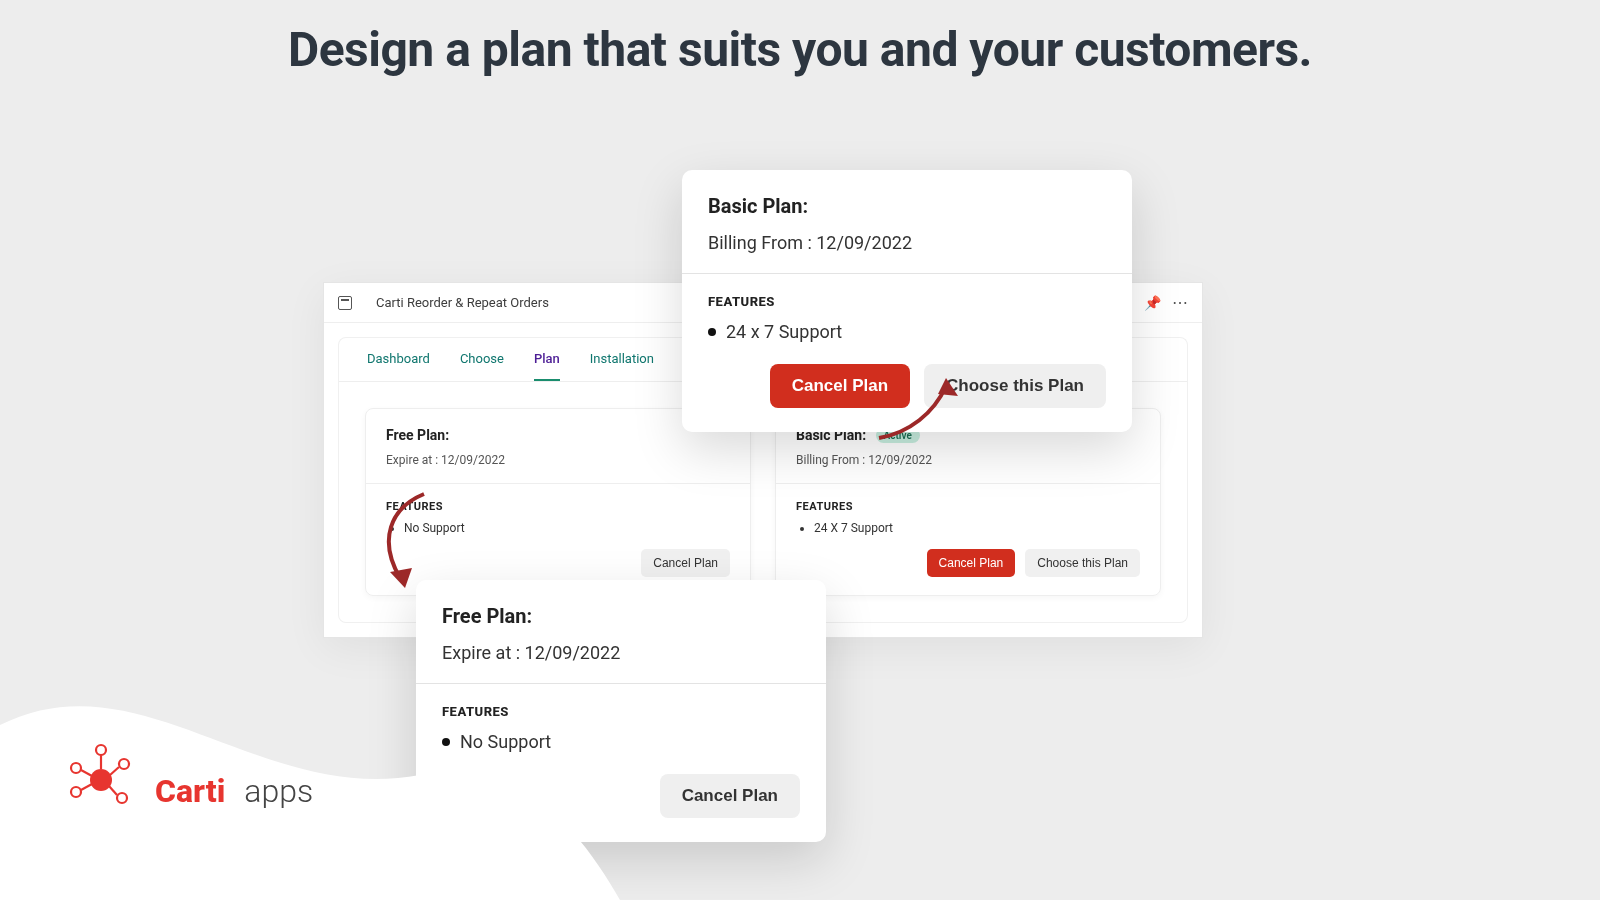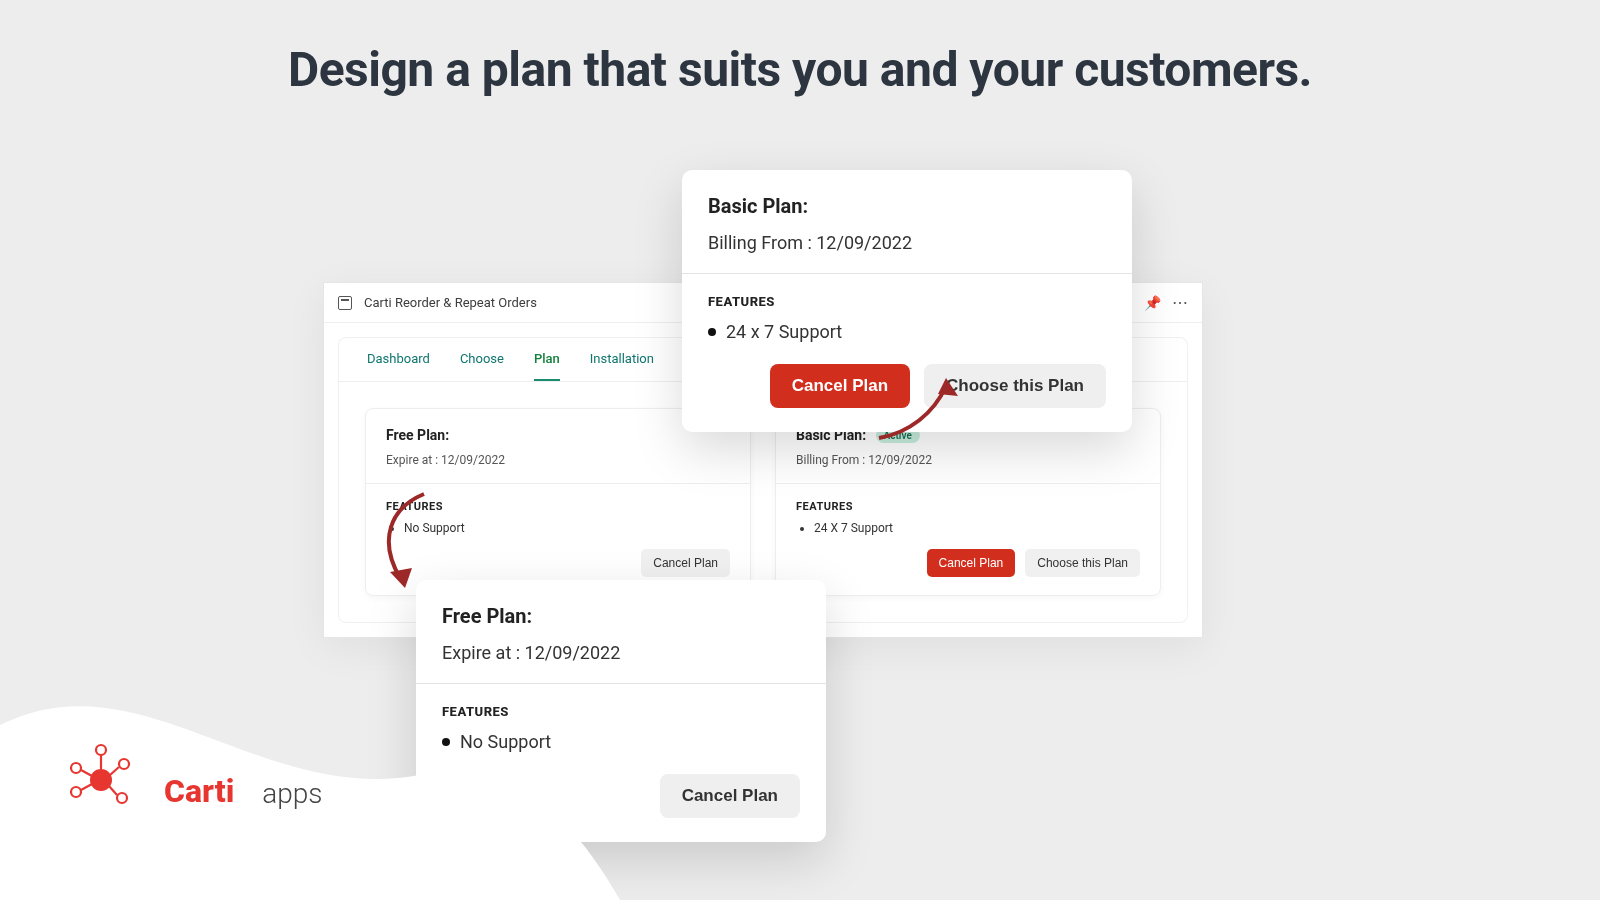--- a/index.html
+++ b/index.html
@@ -11,21 +11,21 @@
       overflow: hidden;
       position: relative;
     }
     
     .headline {
       text-align: center;
       font-size: 48px;
       font-weight: 700;
       color: #2d3640;
       line-height: 1.25;
-      padding-top: 40px;
+      padding-top: 20px;
       letter-spacing: -0.5px;
     }
     
     
     .app-window {
       position: absolute;
       top: 282px;
       left: 323px;
       width: 880px;
       background: #fff;
@@ -34,21 +34,21 @@
     }
     .app-titlebar {
       display: flex;
       align-items: center;
       justify-content: space-between;
       padding: 10px 14px;
       border-bottom: 1px solid #eee;
       font-size: 13px;
       color: #3d3d3d;
     }
-    .app-title-left { display: flex; align-items: center; gap: 12px; }
+    .app-title-left { display: flex; align-items: center; gap: 24px; }
     .app-page-icon { width: 14px; height: 14px; border: 1.3px solid #555; border-radius: 2px; display: inline-block; position: relative; }
     .app-page-icon::after { content: ""; position: absolute; top: 2px; left: 2px; right: 2px; height: 2px; background: #555; }
     .app-title-right { display: flex; align-items: center; gap: 10px; color: #888; }
     .pin-icon { color: #d9a43a; font-size: 14px; }
     .dots-icon { font-size: 16px; color: #555; }
     
     .tabbar {
       display: flex;
       gap: 30px;
       padding: 13px 28px 0 28px;
@@ -60,21 +60,21 @@
       border-right: 1px solid #f0f0f0;
       border-radius: 8px 8px 0 0;
     }
     .tab {
       font-size: 13px;
       color: #0f766e;
       padding-bottom: 13px;
       cursor: pointer;
     }
     .tab.active {
-      color: #15803d;
+      color: #4c1d95;
       border-bottom: 2.5px solid #1a8d6e;
       font-weight: 500;
     }
     
     .plans-row {
       display: flex;
       gap: 24px;
       padding: 26px;
       background: #fff;
       margin: 0 14px 14px 14px;
@@ -141,24 +141,24 @@
     
     
     .wave { position: absolute; bottom: 0; left: 0; width: 620px; height: 245px; }
     .wave svg { width: 100%; height: 100%; display: block; }
     .logo {
       position: absolute;
       left: 66px;
       bottom: 90px;
       display: flex;
       align-items: flex-end;
-      gap: 28px;
+      gap: 19px;
     }
     .logo-text { font-size: 32px; font-weight: 800; color: #e7352f; }
-    .logo-sub  { font-size: 28px; font-weight: 300; color: #444; }
+    .logo-sub  { font-size: 32px; font-weight: 300; color: #444; }
   </style>
 </head>
 <body>
 
 <h1 class="headline">Design a plan that suits you and your customers.</h1>
 
 <div class="app-window">
   <div class="app-titlebar">
     <div class="app-title-left">
       <span class="app-page-icon"></span>

